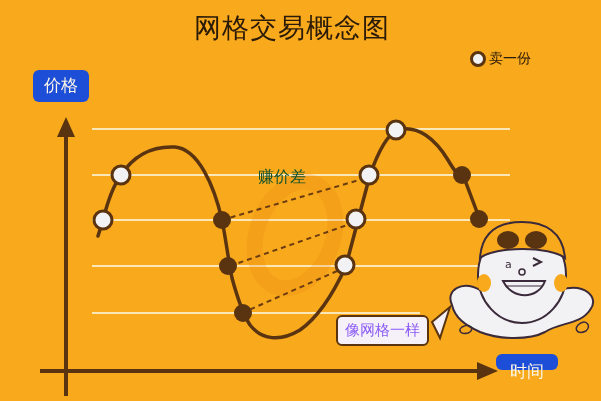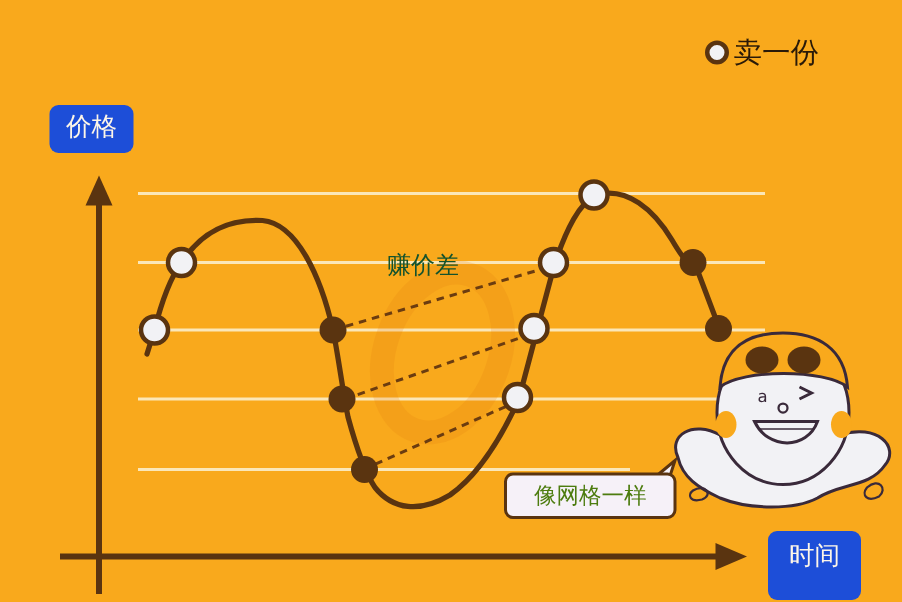--- a/index.html
+++ b/index.html
@@ -1,25 +1,25 @@
 <!DOCTYPE html>
 <html><head>
   <meta charset="utf-8">
   <style>
     html, body { margin: 0; padding: 0; }
     body { width: 601px; height: 401px; overflow: hidden; background: #F9A91C; font-family: "DejaVu Sans", "Liberation Sans", sans-serif; }
     .stage { position: relative; width: 601px; height: 401px; background: #F9A91C; }
     .title { position: absolute; left: 194px; top: 10px; font-size: 27px; color: #2a1a08; letter-spacing: 1px; white-space: nowrap; }
-    .legend-item { position: absolute; display: flex; align-items: center; font-size: 19px; color: #2a1a08; white-space: nowrap; }
+    .legend-item { position: absolute; display: flex; align-items: center; font-size: 14px; color: #2a1a08; white-space: nowrap; margin-top: 28px; }
     .legend-dot { width: 16px; height: 16px; border-radius: 50%; box-sizing: border-box; margin-right: 3px; }
     .dot-sell { background: #f2f2f5; border: 3px solid #5a3410; }
     .dot-buy { background: #5a3410; border: 2px solid #5a3410; margin-right: 6px; }
     .legend-dash { width: 30px; border-top: 2px dashed #6b3c10; margin-right: 6px; }
     .axis-box { position: absolute; background: #1d4ed8; color: #fdf6e8; border-radius: 6px; font-size: 17px; text-align: center; line-height: 30px; }
-    .bubble { position: absolute; left: 336px; top: 315px; background: #f6f1f8; border: 2px solid #5a3410; border-radius: 6px; padding: 0 18px; font-size: 15px; line-height: 27px; color: #4d7c0f; white-space: nowrap; }
+    .bubble { position: absolute; left: 336px; top: 315px; background: #f6f1f8; border: 2px solid #5a3410; border-radius: 6px; padding: 0 7px; font-size: 15px; line-height: 27px; color: #8b5cf6; white-space: nowrap; }
     .earn-label { position: absolute; left: 258px; top: 167px; font-size: 16px; color: #14532d; white-space: nowrap; }
     svg { position: absolute; left: 0; top: 0; }
   </style>
 </head>
 <body>
 
 <div class="stage">
 
   <svg width="601" height="401" viewBox="0 0 601 401">
 
@@ -88,25 +88,26 @@
       <path d="M 503 281 C 512 300, 538 300, 545 281 Z" fill="#f2f2f5" stroke="#3a2a3a" stroke-width="2"></path>
       <line x1="506" y1="286" x2="543" y2="286" stroke="#3a2a3a" stroke-width="1"></line>
 
       <path d="M 462 327 C 470 322, 476 330, 468 333 C 460 335, 458 330, 462 327 Z" fill="none" stroke="#3a2a3a" stroke-width="1.5"></path>
       <path d="M 578 325 C 586 318, 592 326, 586 331 C 578 335, 574 330, 578 325 Z" fill="none" stroke="#3a2a3a" stroke-width="1.5"></path>
     </g>
 
     <path d="M 432 322 L 450 307 L 440 338 Z" fill="#f6f1f8" stroke="#5a3410" stroke-width="2"></path>
   </svg>
 
+  <div class="title">网格交易概念图</div>
 
   <div class="legend-item" style="left:470px; top:22px;">
     <span class="legend-dot dot-sell"></span>
     <span>卖一份</span>
   </div>
 
   <div class="axis-box" style="left:33px; top:70px; width:56px; height:32px;">价格</div>
-  <div class="axis-box" style="left:512px; top:354px; width:62px; height:46px; line-height:34px;">时间</div>
+  <div class="axis-box" style="left:496px; top:354px; width:62px; height:16px; line-height:34px;">时间</div>
 
   <div class="earn-label">赚价差</div>
   <div class="bubble">像网格一样</div>
 
 </div>
 
 </body></html>

